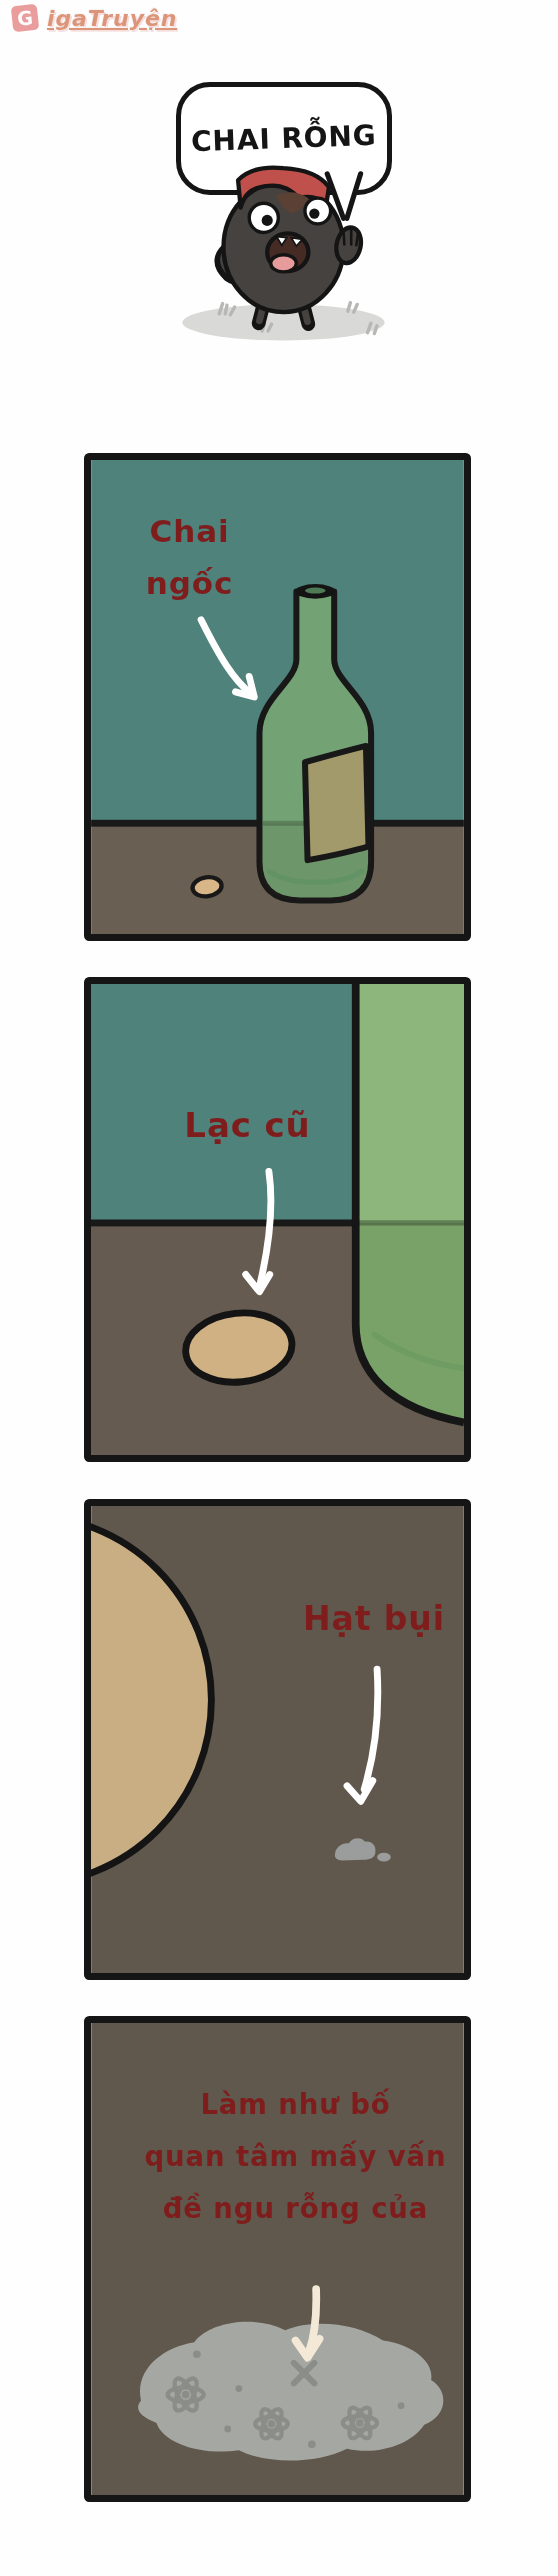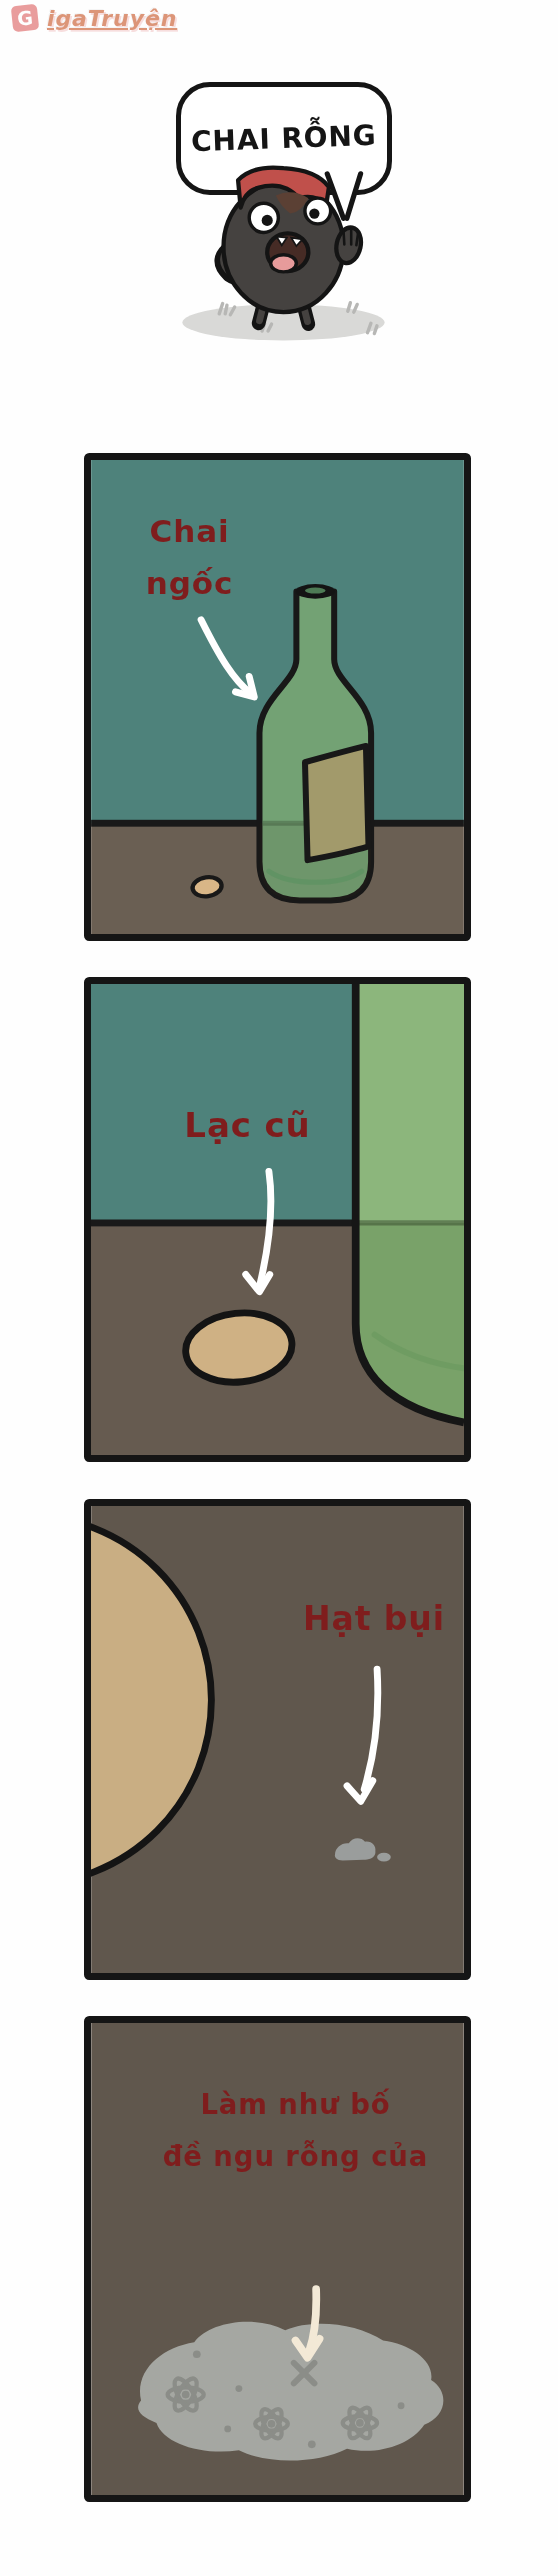--- a/index.html
+++ b/index.html
@@ -216,17 +216,18 @@
         <circle cx="361" cy="446" r="4"></circle>
       </g>
       <g stroke="#f3e9d6" stroke-width="9" fill="none" stroke-linecap="round" stroke-linejoin="round">
         <path d="M262,310 C263,340 260,365 254,382"></path>
         <path d="M238,370 L252,390 L266,368"></path>
       </g>
     </svg>
   </div>
   <div class="caption cap-p4">
     <span class="cap-line">Làm như bố</span>
+    <span class="cap-line">quan tâm mấy vấn</span>
     <span class="cap-line">đề ngu rỗng của</span>
   </div>
 
 </div>
 
 
 </body></html>

